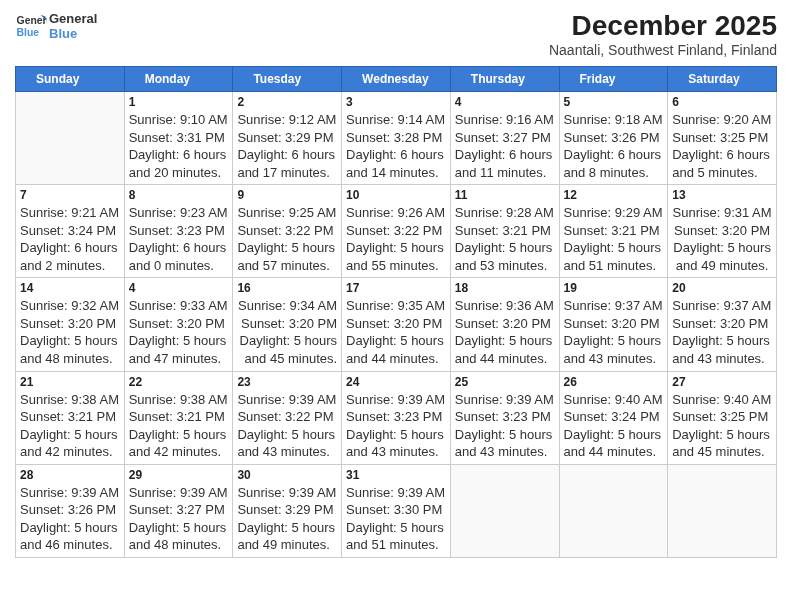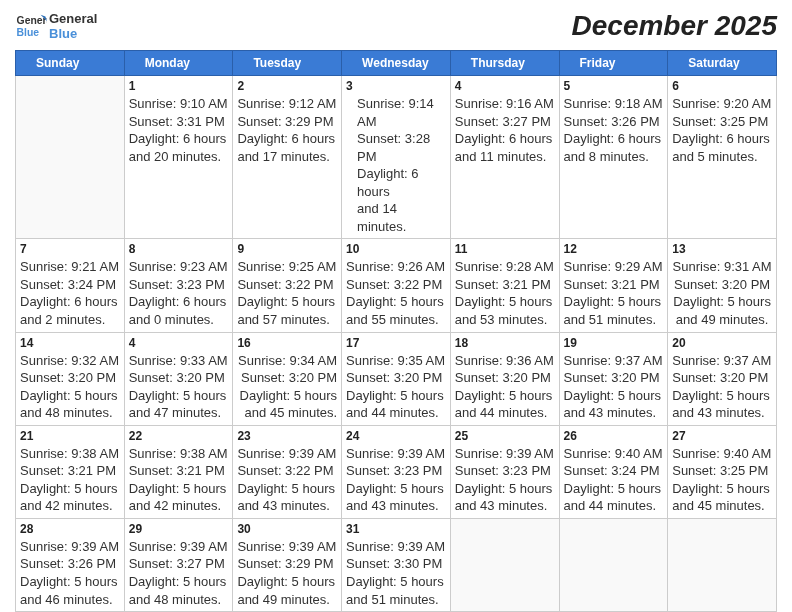--- a/index.html
+++ b/index.html
@@ -27,21 +27,20 @@
       align-items: center;
       gap: 0;
     }
     .logo-icon {
       width: 32px;
       height: 32px;
       margin-right: 2px;
     }
     .title-block {
       text-align: right;
-      font-style: italic;
     }
     .main-title {
       font-size: 28px;
       font-weight: bold;
       color: #222;
     }
     .subtitle {
       font-size: 14px;
       color: #444;
     }
@@ -96,20 +95,21 @@
         <polygon points="30,8 38,16 34,12" fill="#4a90d9"></polygon>
         <polygon points="32,6 40,14 38,8" fill="#2a6db5"></polygon>
       </svg>
       <div style="display:flex;flex-direction:column;margin-top:2px;">
         <span style="font-size:13px;font-weight:bold;color:#333;line-height:1.15;">General</span>
         <span style="font-size:13px;font-weight:bold;color:#4a90d9;line-height:1.15;">Blue</span>
       </div>
     </div>
     <div class="title-block">
       <div class="main-title">December 2025</div>
+      <div class="subtitle">Naantali, Southwest Finland, Finland</div>
     </div>
   </div>
 
   <table class="calendar">
     <thead>
       <tr id="header-row">
       <th>Sunday</th>
           <th>Monday</th>
           <th>Tuesday</th>
           <th>Wednesday</th>
@@ -130,21 +130,21 @@
           </td>
           <td>
             <span class="day-num">2</span>
             <div class="day-info" style="white-space: pre-line;">Sunrise: 9:12 AM
 Sunset: 3:29 PM
 Daylight: 6 hours
 and 17 minutes.</div>
           </td>
           <td>
             <span class="day-num">3</span>
-            <div class="day-info" style="white-space: pre-line; margin-left: 11px;">Sunrise: 9:14 AM
+            <div class="day-info" style="white-space: pre-line;">Sunrise: 9:14 AM
 Sunset: 3:28 PM
 Daylight: 6 hours
 and 14 minutes.</div>
           </td>
           <td>
             <span class="day-num">4</span>
             <div class="day-info" style="white-space: pre-line;">Sunrise: 9:16 AM
 Sunset: 3:27 PM
 Daylight: 6 hours
 and 11 minutes.</div>

